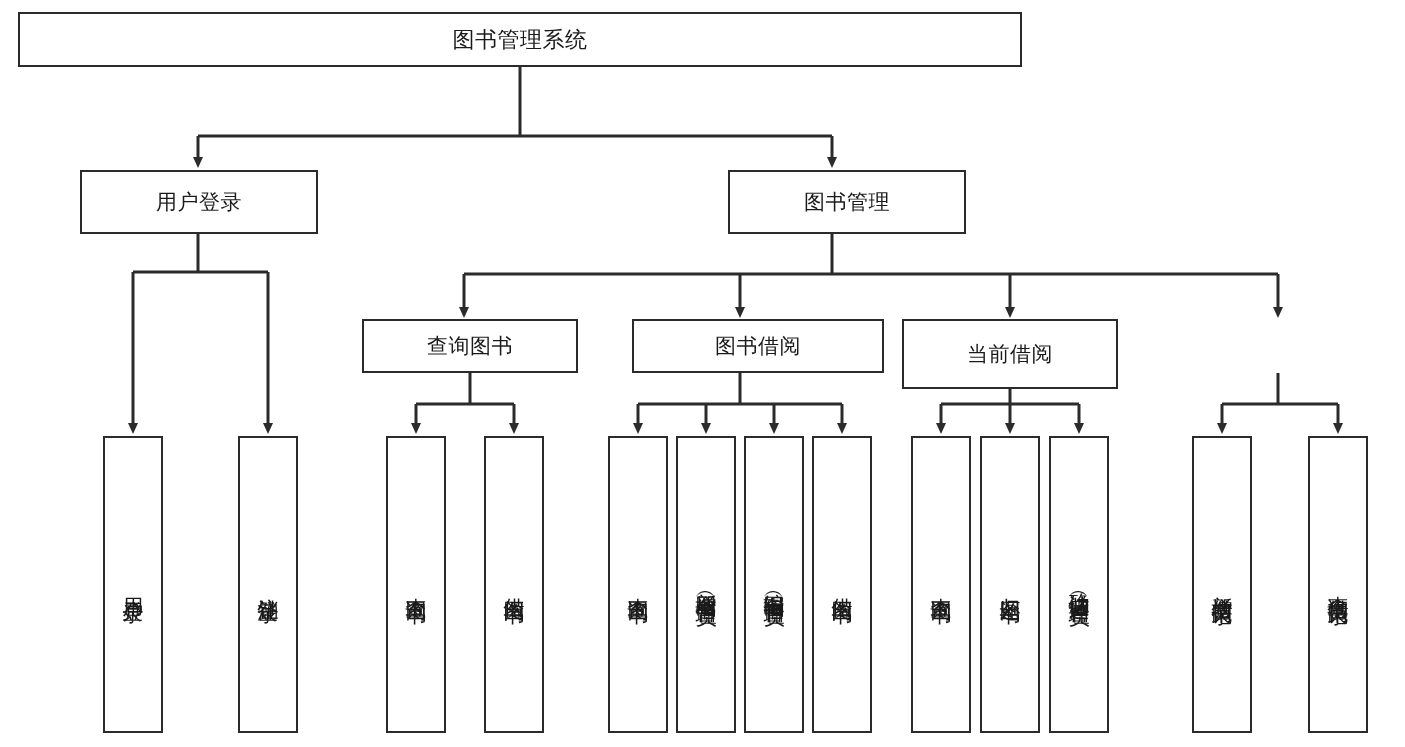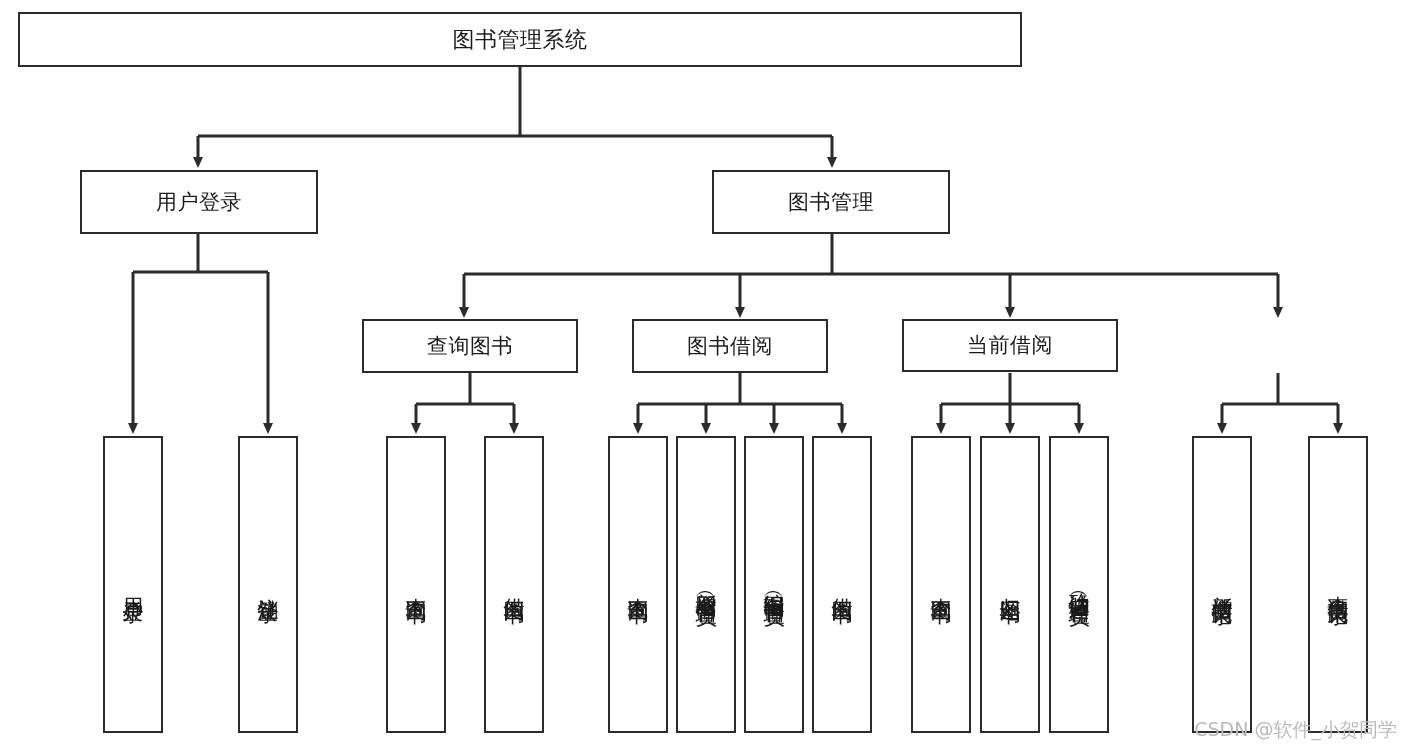--- a/index.html
+++ b/index.html
@@ -125,31 +125,31 @@
     </g>
   </svg>
 
   <div class="node root h" style="left:18px; top:12px; width:1004px; height:55px;">
     <span class="lbl">图书管理系统</span>
   </div>
 
   <div class="node h" style="left:80px; top:170px; width:238px; height:64px;">
     <span class="lbl">用户登录</span>
   </div>
-  <div class="node h" style="left:712px; top:170px; width:238px; height:64px;">
+  <div class="node h" style="left:728px; top:170px; width:238px; height:64px;">
     <span class="lbl">图书管理</span>
   </div>
 
   <div class="node h" style="left:362px; top:319px; width:216px; height:54px;">
     <span class="lbl">查询图书</span>
   </div>
-  <div class="node h" style="left:632px; top:319px; width:196px; height:54px;">
+  <div class="node h" style="left:632px; top:319px; width:252px; height:54px;">
     <span class="lbl">图书借阅</span>
   </div>
-  <div class="node h" style="left:902px; top:319px; width:216px; height:53px;">
+  <div class="node h" style="left:902px; top:319px; width:216px; height:70px;">
     <span class="lbl">当前借阅</span>
   </div>
 
   <div class="node v" style="left:103px; top:436px; width:60px; height:297px;">
     <span class="lbl">用户登录</span>
   </div>
   <div class="node v" style="left:238px; top:436px; width:60px; height:297px;">
     <span class="lbl">注销登录</span>
   </div>
 
@@ -183,15 +183,14 @@
     <span class="lbl">确认归还（管理员）</span>
   </div>
 
   <div class="node v" style="left:1192px; top:436px; width:60px; height:297px;">
     <span class="lbl">新增借阅记录</span>
   </div>
   <div class="node v" style="left:1308px; top:436px; width:60px; height:297px;">
     <span class="lbl">查询借阅记录</span>
   </div>
 
-  <div class="watermark">CSDN @软件_小贺同学</div>
 
 </div>
 
 </body></html>

